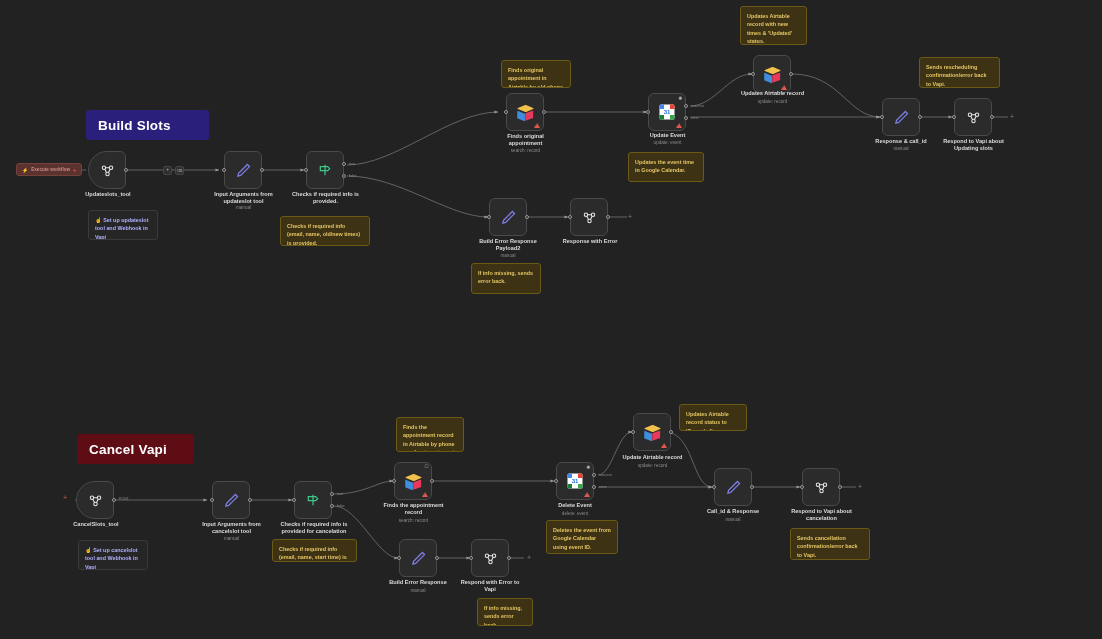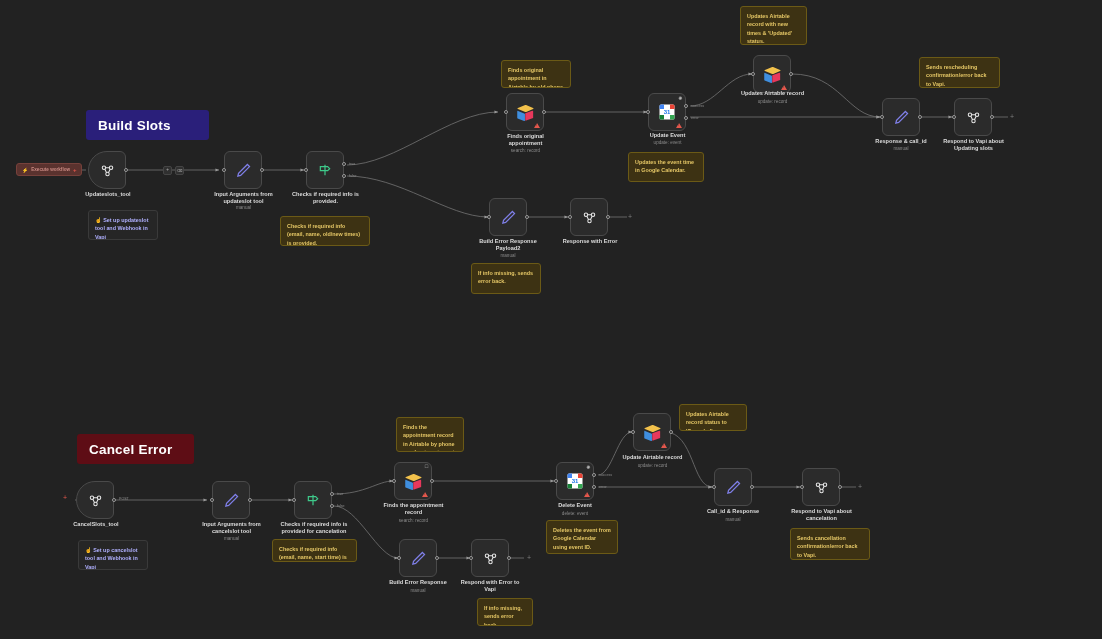--- a/index.html
+++ b/index.html
@@ -204,21 +204,21 @@
       <path d="M77,170 L86,170"></path>
       <path d="M75,500 L80,500"></path>
     </g>
   </svg>
 
   <div class="sticky-title" style="left:86px;top:110px;width:99px;height:30px;background:#2a1f7a;font-size:13.5px;">
     <span>Build Slots</span>
   </div>
 
   <div class="sticky-title" style="left:77px;top:434px;width:93px;height:30px;background:#5e0d15;font-size:13.5px;">
-    <span>Cancel Error</span>
+    <span>Cancel Vapi</span>
   </div>
 
   <div class="exec-pill" style="left:16px;top:163px;width:66px;">
     <span style="font-size:5px;">⚡</span>
     <span>Execute workflow</span>
     <span style="color:#e4574c;font-size:6px;margin-left:auto;">+</span>
   </div>
 
   <div class="node trigger" style="left:88px;top:151px;">
     <svg width="17" height="17" viewBox="0 0 24 24" fill="none" stroke="#e8e8e8" stroke-width="1.5">

